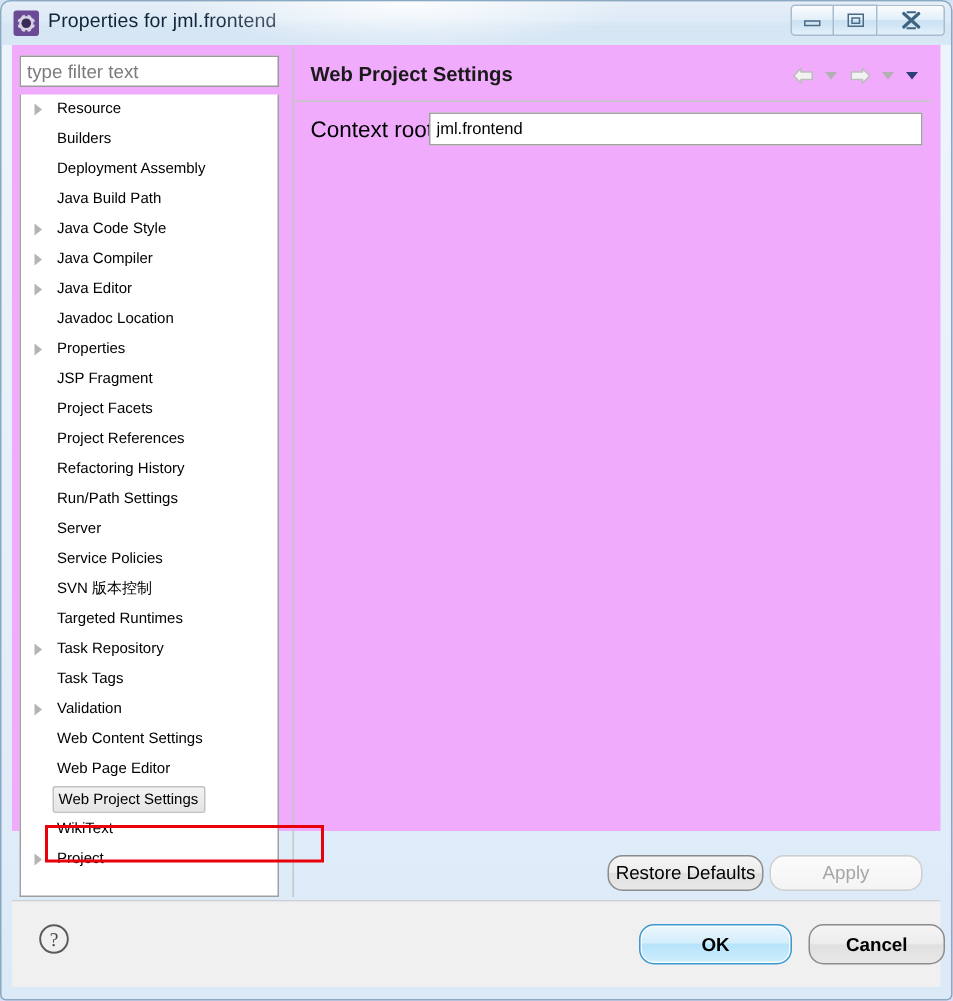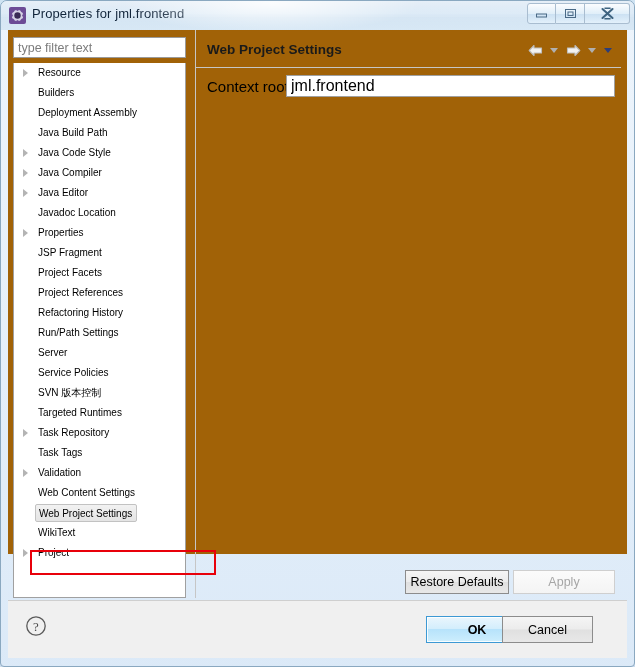--- a/index.html
+++ b/index.html
@@ -108,21 +108,21 @@
     border-radius: 0 3px 3px 0;
   }
   .win-btn svg { display: block; }
 
   
   .dialog-body {
     position: absolute;
     left: 8px; top: 30px;
     width: 619px;
     height: 524px;
-    background: #a16207;
+    background: #f0abfc;
     box-sizing: border-box;
   }
 
   
   .filter-box {
     position: absolute;
     left: 5px; top: 7px;
     width: 173px;
     height: 21px;
     box-sizing: border-box;
@@ -254,21 +254,21 @@
   }
   .field-input {
     position: absolute;
     left: 91px; top: 0px;
     width: 329px;
     height: 22px;
     box-sizing: border-box;
     background: #ffffff;
     border: 1px solid #a0a0a0;
     font-family: "Liberation Sans", sans-serif;
-    font-size: 16px;
+    font-size: 11px;
     color: #000;
     padding: 0 0 0 4px;
     outline: none;
   }
 
   .panel-divider {
     position: absolute;
     left: 187px; top: 0px;
     width: 1px;
     height: 568px;
@@ -279,21 +279,21 @@
   .apply-bar {
     position: absolute;
     left: 187px; top: 536px;
     width: 426px;
     height: 32px;
   }
   .btn {
     box-sizing: border-box;
     font-family: "Liberation Sans", sans-serif;
     font-size: 12.5px;
-    border-radius: 0;
+    border-radius: 10px;
     display: flex;
     align-items: center;
     justify-content: center;
     white-space: nowrap;
     cursor: default;
   }
   .btn.std {
     background: linear-gradient(180deg, #f5f5f5 0%, #ececec 48%, #e0e0e0 52%, #e8e8e8 100%);
     border: 1px solid #8c8c8c;
     color: #000;
@@ -342,23 +342,24 @@
     width: 102px;
     height: 27px;
     background: linear-gradient(180deg, #eaf6fd 0%, #d4eefc 46%, #b7e3fb 50%, #cdeefd 100%);
     border: 1px solid #3c99d4;
     box-shadow: inset 0 0 0 1px rgba(255,255,255,0.85);
     color: #000;
     font-weight: bold;
   }
   .btn-cancel {
     position: absolute;
-    left: 494px; top: 15px;
+    left: 531px; top: 15px;
     width: 91px;
     height: 27px;
+    font-weight: bold;
   }
 
   
   .annotation-rect {
     position: absolute;
     left: 22px;
     top: 520px;
     width: 186px;
     height: 25px;
     box-sizing: border-box;
@@ -437,20 +438,21 @@
           <div class="tree-row"><span>Refactoring History</span></div>
           <div class="tree-row"><span>Run/Path Settings</span></div>
           <div class="tree-row"><span>Server</span></div>
           <div class="tree-row"><span>Service Policies</span></div>
           <div class="tree-row"><span>SVN 版本控制</span></div>
           <div class="tree-row"><span>Targeted Runtimes</span></div>
           <div class="tree-row"><span class="arrow"></span><span>Task Repository</span></div>
           <div class="tree-row"><span>Task Tags</span></div>
           <div class="tree-row"><span class="arrow"></span><span>Validation</span></div>
           <div class="tree-row"><span>Web Content Settings</span></div>
+          <div class="tree-row"><span>Web Page Editor</span></div>
           <div class="tree-row selected">
             <span class="sel-box">Web Project Settings</span>
           </div>
           <div class="tree-row"><span>WikiText</span></div>
           <div class="tree-row"><span class="arrow"></span><span>Project</span></div>
         </div>
     </div>
 
     <div class="panel-divider"></div>
 

